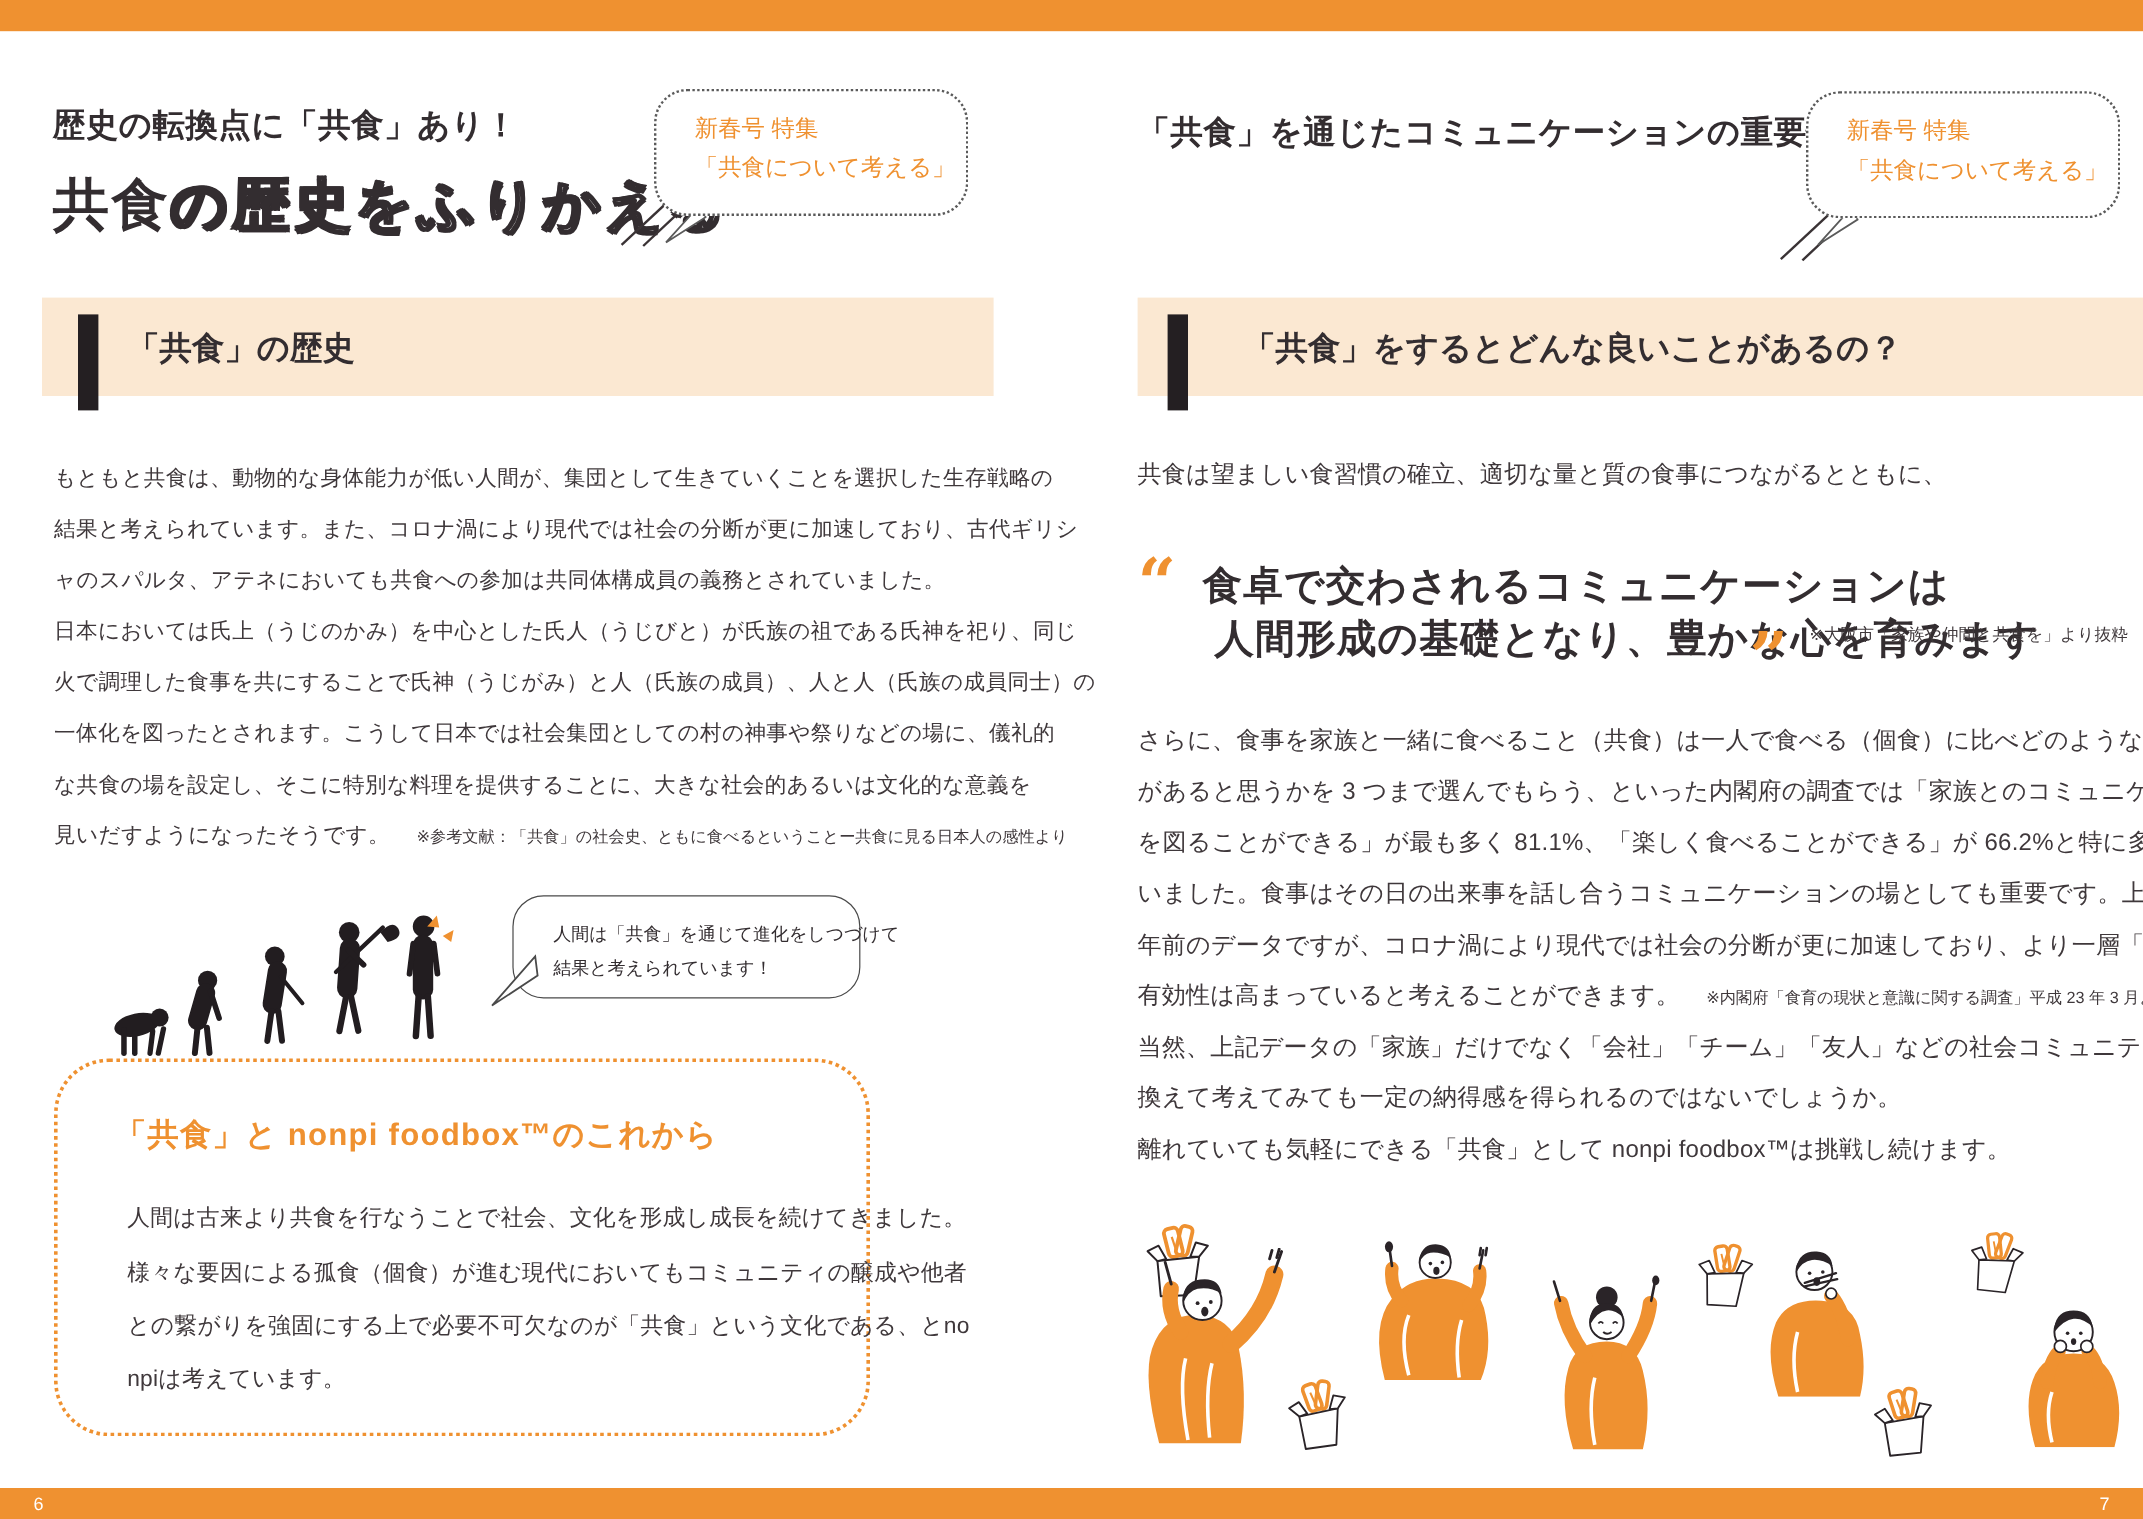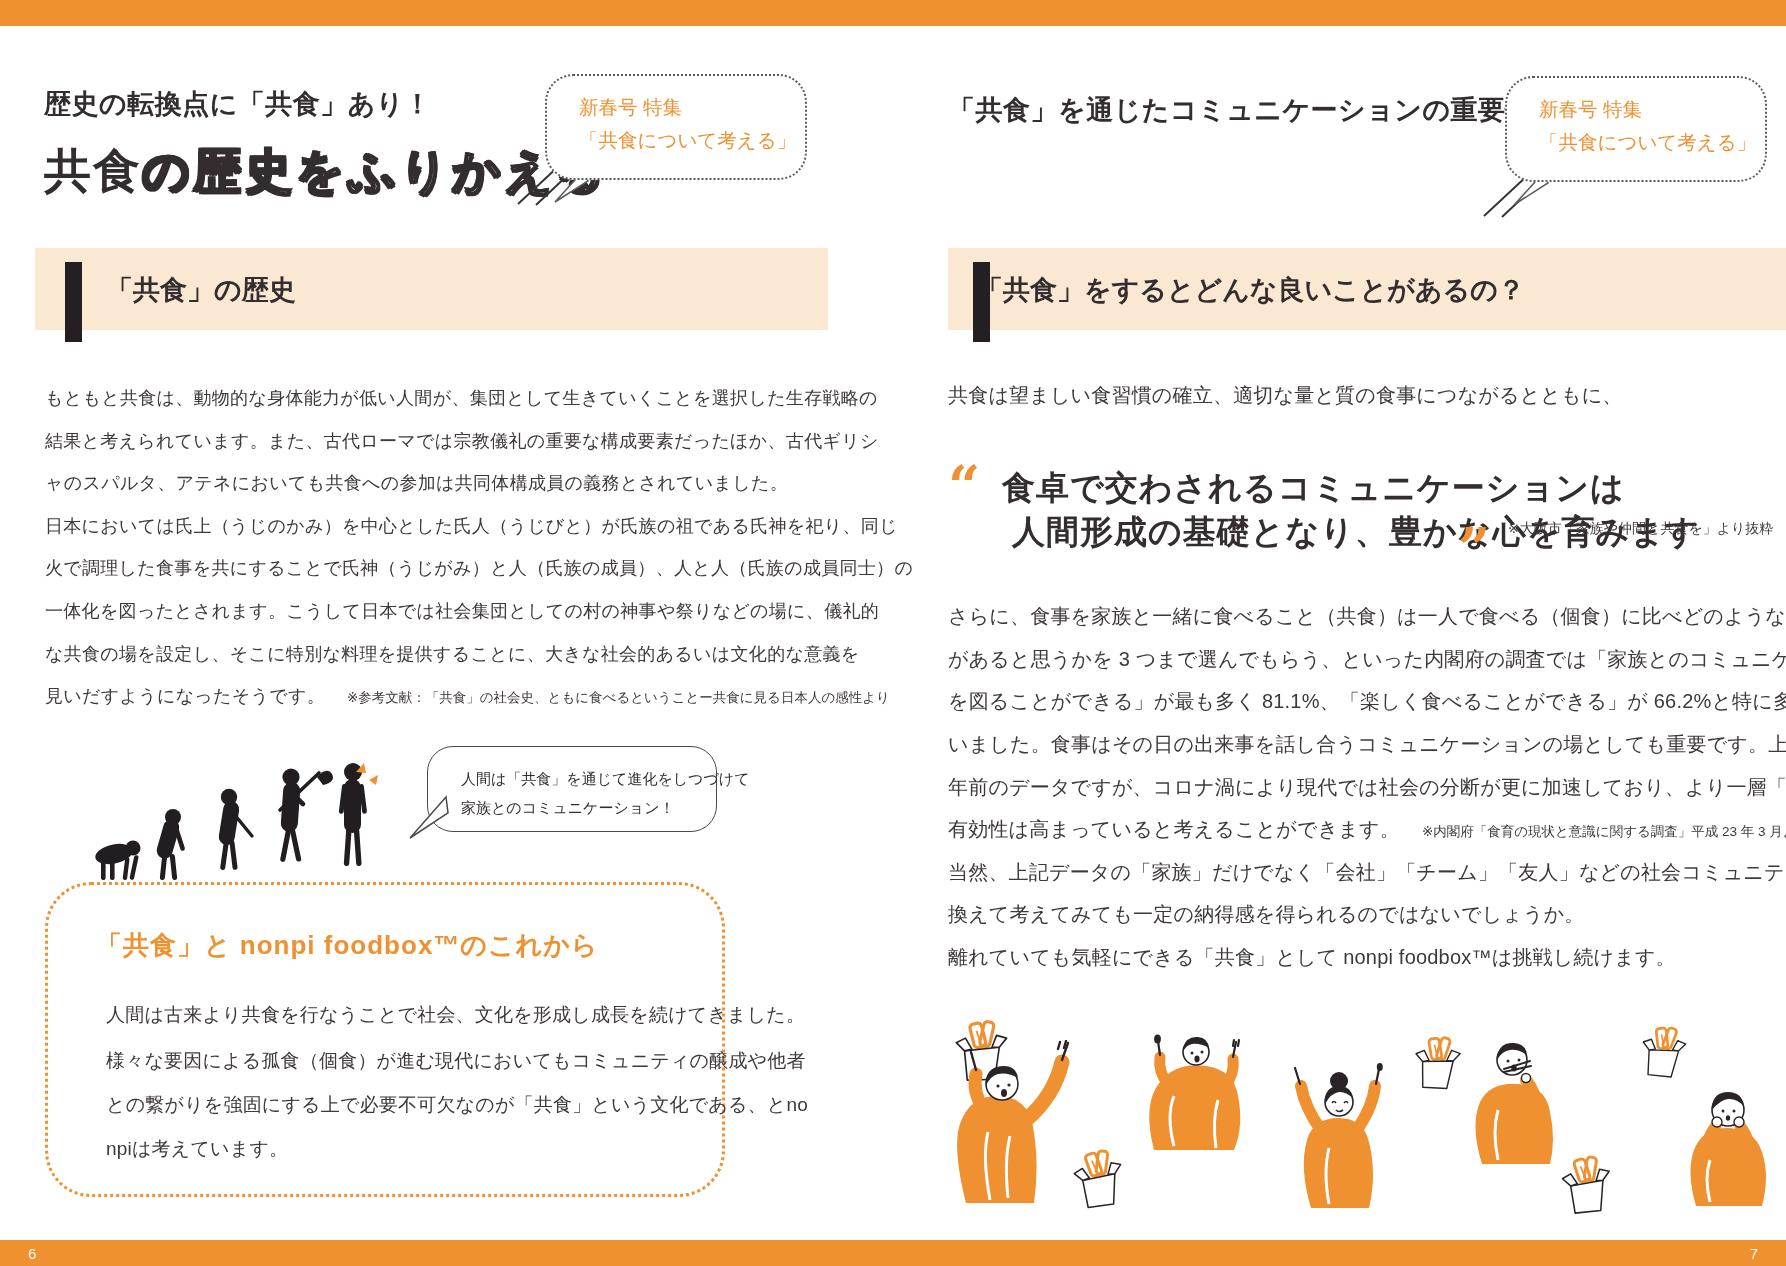--- a/index.html
+++ b/index.html
@@ -75,21 +75,21 @@
   </div>
   <svg class="abs" style="left:552px;top:168px;z-index:2;" width="38" height="36" viewBox="0 0 38 36">
     <path d="M32,2 L3,34 L36,13 Z" fill="#fff" stroke="#5a5a5a" stroke-width="1.5"></path>
   </svg>
 
   <div class="secbar" style="left:35px;width:793px;"></div>
   <div class="accent" style="left:65px;"></div>
   <div class="sectitle" style="left:106px;top:272px;">「共食」の歴史</div>
 
   <div class="bline" style="left:45px;top:386px;">もともと共食は、動物的な身体能力が低い人間が、集団として生きていくことを選択した生存戦略の</div>
-  <div class="bline" style="left:45px;top:429px;">結果と考えられています。また、古代ローマでは宗教儀礼の重要な構成要素だったほか、古代ギリシ</div>
+  <div class="bline" style="left:45px;top:429px;">結果と考えられています。また、コロナ渦により現代では社会の分断が更に加速しており、古代ギリシ</div>
   <div class="bline" style="left:45px;top:471px;">ャのスパルタ、アテネにおいても共食への参加は共同体構成員の義務とされていました。</div>
   <div class="bline" style="left:45px;top:514px;">日本においては氏上（うじのかみ）を中心とした氏人（うじびと）が氏族の祖である氏神を祀り、同じ</div>
   <div class="bline" style="left:45px;top:556px;">火で調理した食事を共にすることで氏神（うじがみ）と人（氏族の成員）、人と人（氏族の成員同士）の</div>
   <div class="bline" style="left:45px;top:599px;">一体化を図ったとされます。こうして日本では社会集団としての村の神事や祭りなどの場に、儀礼的</div>
   <div class="bline" style="left:45px;top:642px;">な共食の場を設定し、そこに特別な料理を提供することに、大きな社会的あるいは文化的な意義を</div>
   <div class="bline" style="left:45px;top:684px;">
     <span>見いだすようになったそうです。</span><span class="small refgap">※参考文献：「共食」の社会史、ともに食べるということー共食に見る日本人の感性より</span>
   </div>
 
   <svg class="abs" style="left:88px;top:760px;" width="292" height="122" viewBox="0 0 292 122">
@@ -139,21 +139,21 @@
     </g>
 
     <g fill="#EF9130">
       <path d="M268,12 l8,-9 l2,10 z"></path>
       <path d="M281,20 l9,-5 l-2,10 z"></path>
     </g>
   </svg>
 
   <div class="bubble">
     <div>人間は「共食」を通じて進化をしつづけて</div>
-    <div>家族とのコミュニケーション！</div>
+    <div>結果と考えられています！</div>
   </div>
   <svg class="abs" style="left:406px;top:794px;z-index:2;" width="44" height="46" viewBox="0 0 44 46">
     <path d="M40,3 L4,44 L42,19 Z" fill="#fff" stroke="#4a4a4a" stroke-width="1.5"></path>
   </svg>
 
   <div class="dashedbox"></div>
   <div class="boxtitle" style="left:96px;top:928px;">「共食」と nonpi foodbox™のこれから</div>
   <div class="boxline" style="left:106px;top:1048px;">様々な要因による孤食（個食）が進む現代においてもコミュニティの醸成や他者</div>
   <div class="boxline" style="left:106px;top:1002px;">人間は古来より共食を行なうことで社会、文化を形成し成長を続けてきました。</div>
   <div class="boxline" style="left:106px;top:1092px;">との繋がりを強固にする上で必要不可欠なのが「共食」という文化である、とno</div>
@@ -170,21 +170,21 @@
   <div class="badge" style="left:1505px;top:76px;">
     <div>新春号 特集</div>
     <div>「共食について考える」</div>
   </div>
   <svg class="abs" style="left:1512px;top:170px;z-index:2;" width="38" height="36" viewBox="0 0 38 36">
     <path d="M32,2 L3,34 L36,13 Z" fill="#fff" stroke="#5a5a5a" stroke-width="1.5"></path>
   </svg>
 
   <div class="secbar" style="left:948px;width:838px;"></div>
   <div class="accent" style="left:973px;"></div>
-  <div class="sectitle" style="left:976px;top:272px;">「共食」をするとどんな良いことがあるの？</div>
+  <div class="sectitle" style="left:1036px;top:272px;">「共食」をするとどんな良いことがあるの？</div>
 
   <div class="rline" style="left:948px;top:382px;">共食は望ましい食習慣の確立、適切な量と質の食事につながるとともに、</div>
 
   <div class="qmark" style="left:948px;top:458px;">“</div>
   <div class="qline" style="left:1002px;top:466px;">食卓で交わされるコミュニケーションは</div>
   <div class="qline" style="left:1012px;top:510px;">人間形成の基礎となり、豊かな心を育みます</div>
   <div class="qmark" style="left:1458px;top:520px;">”</div>
   <div class="cite" style="left:1508px;top:520px;">※大阪市「家族や仲間と共食を」より抜粋</div>
 
   <div class="rline" style="left:948px;top:603px;">さらに、食事を家族と一緒に食べること（共食）は一人で食べる（個食）に比べどのような良い点</div>

